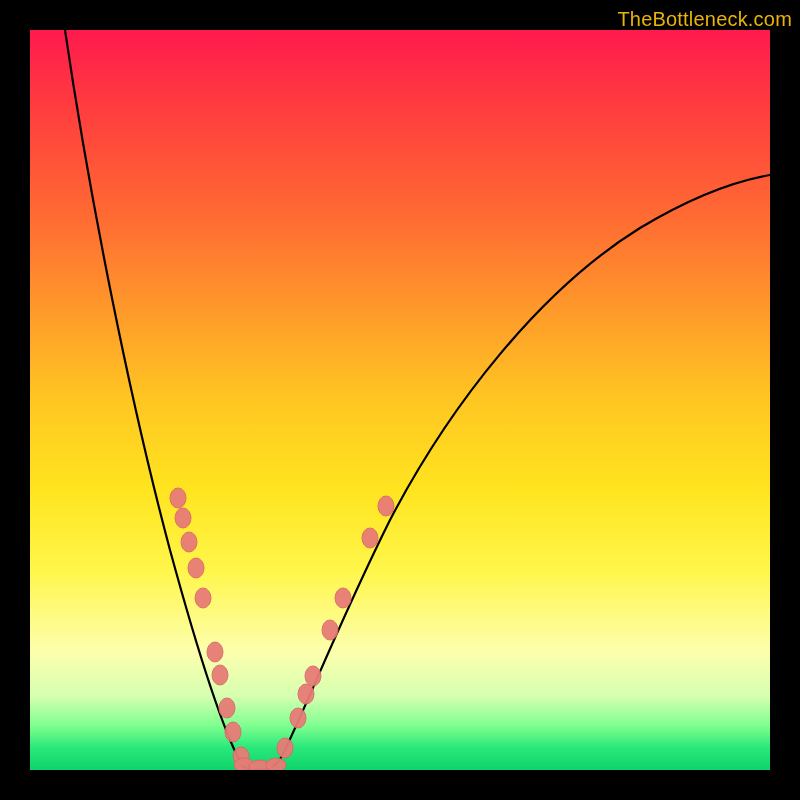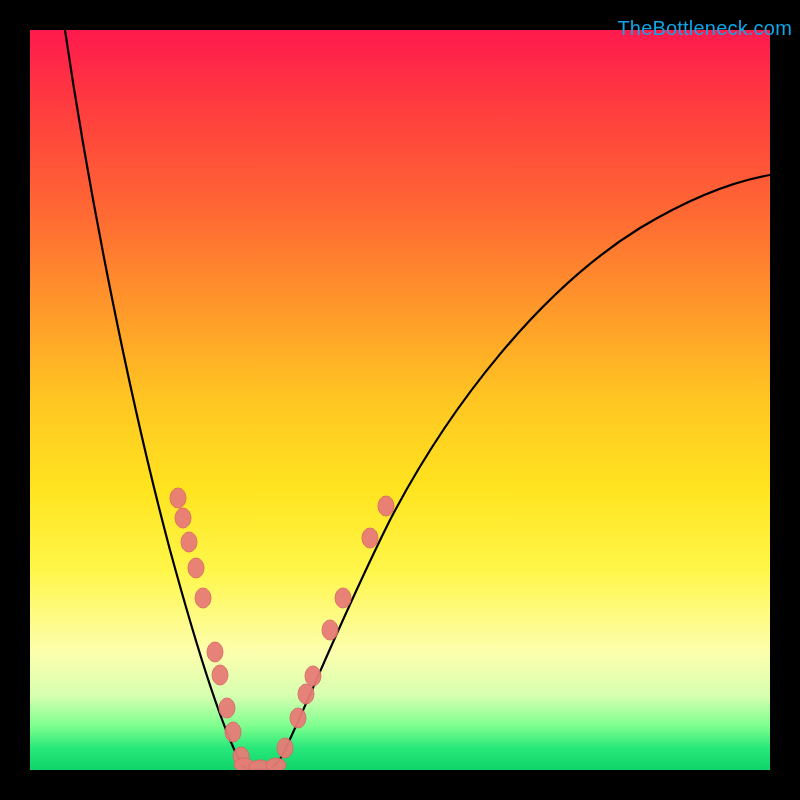--- a/index.html
+++ b/index.html
@@ -27,23 +27,23 @@
       #fff64a 73%,
       #fdffae 84%,
       #d6ffb0 90%,
       #7fff8f 94%,
       #29e87a 97%,
       #0fd46a 100%
     );
   }
   .watermark {
     position: absolute;
-    top: 17px;
+    top: 8px;
     right: 8px;
-    color: #0ea5e9;
+    color: #eab308;
     font-size: 20px;
     font-weight: 500;
     letter-spacing: 0.2px;
   }
   svg.plot {
     position: absolute;
     left: 0;
     top: 0;
     width: 740px;
     height: 740px;

